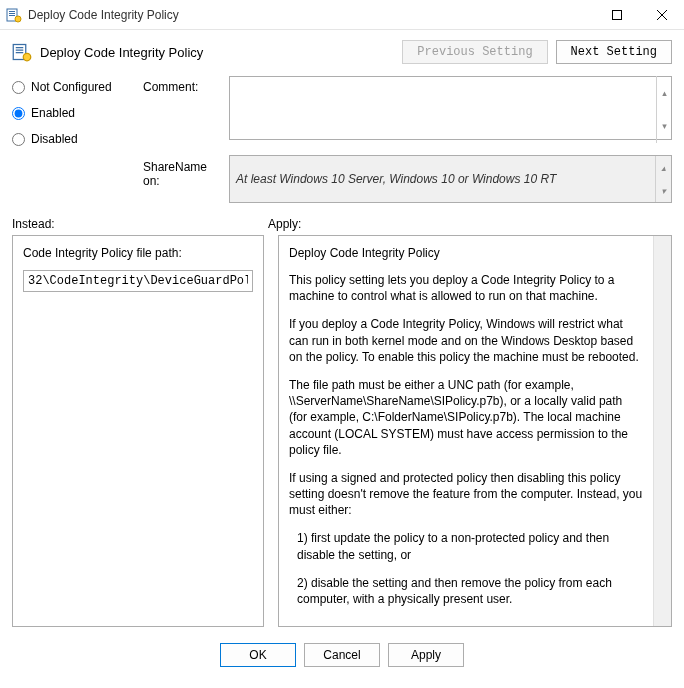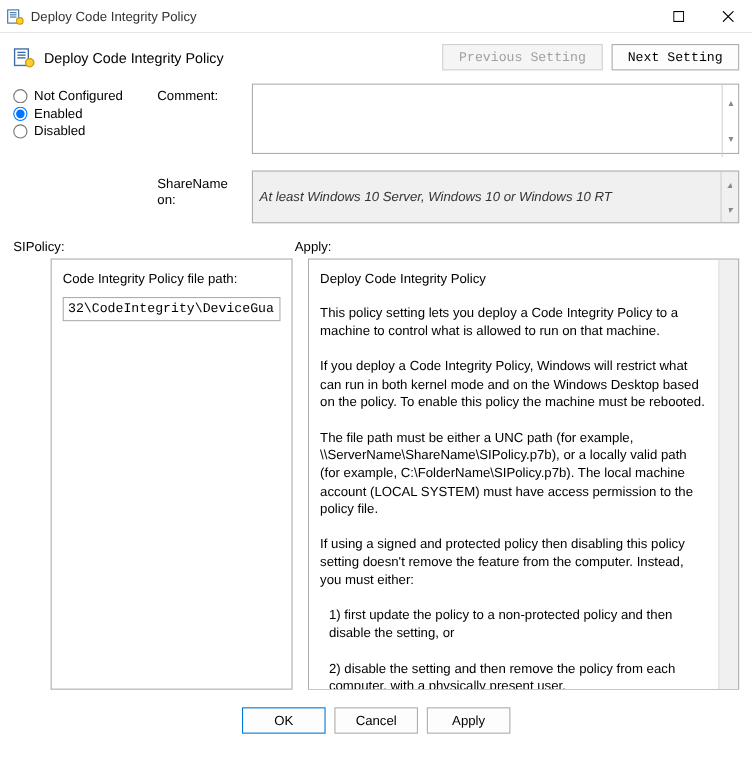--- a/index.html
+++ b/index.html
@@ -43,21 +43,21 @@
   }
   button.flat:disabled { color:#a0a0a0; border-color:#d0d0d0; background:#f5f5f5; }
 
   .upper-grid {
     display:grid;
     grid-template-columns: 125px 80px 1fr;
     padding: 6px 12px 10px 12px;
     column-gap: 6px;
     align-items:start;
   }
-  .radio-col { display:flex; flex-direction:column; gap:2px; padding-top:4px; }
+  .radio-col { display:flex; flex-direction:column; gap:12px; padding-top:4px; }
   .radio-item { display:flex; align-items:center; gap:6px; cursor:pointer; }
   .radio-item input { margin:0; }
   .label-col { display:flex; flex-direction:column; gap:22px; padding-top:4px; }
   .fields-col { display:flex; flex-direction:column; gap:12px; }
   textarea.comment {
     resize:none; width:100%; height:64px;
     border:1px solid #adadad; font-family:inherit; font-size:12px;
     padding:2px 4px;
   }
   .supported-box {
@@ -73,32 +73,32 @@
   .mini-arrows div { flex:1; display:flex; align-items:center; justify-content:center; color:#888; font-size:9px; border-left:1px solid #d0d0d0;}
 
   .mid-labels { display:flex; padding: 4px 12px 4px 12px; }
   .mid-labels .left { width: 256px; }
   .lower { display:flex; padding: 0 12px 8px 12px; gap:14px; align-items:stretch; height: 400px;}
   .panel {
     border:1px solid #adadad;
     background:#fff;
     overflow:auto;
   }
-  .panel.options { width: 220px; padding:10px;margin-left:34px; }
+  .panel.options { width: 252px; padding:10px; }
   .panel.help { flex:1; padding:10px; position:relative;}
   .panel.help::after{
     content:""; position:absolute; right:0; top:0; bottom:0; width:17px; background:#f0f0f0; border-left:1px solid #e0e0e0;
   }
   .panel.help .inner{ padding-right:18px;}
   .opt-label { margin-bottom:10px; }
   input.path {
     width:100%; border:1px solid #adadad; padding:3px 4px; font-family:Liberation Mono, monospace; font-size:12px;
   }
   .help-title { margin-bottom:12px; }
-  .help-body p { margin:16px 0 12px 0; line-height:1.35;}
+  .help-body p { margin:4px 0 12px 0; line-height:1.35;}
   .help-body .indent { padding-left:8px;}
   .footer {
     display:flex; justify-content:center; gap:8px;
     padding: 8px 12px 10px 12px;
   }
   button.dlg {
     min-width:76px; padding:4px 12px;
     background:#fdfdfd; border:1px solid #adadad;
     font-family:inherit; font-size:12px;
   }
@@ -181,21 +181,21 @@
       <span>At least Windows 10 Server, Windows 10 or Windows 10 RT</span>
       <div class="mini-arrows">
           <div>▴</div>
           <div>▾</div>
         </div>
     </div>
   </div>
 </div>
 
 <div class="mid-labels">
-  <span class="left">SIPolicy:</span>
+  <span class="left">Instead:</span>
   <span>Apply:</span>
 </div>
 
 <div class="lower">
   <div class="panel options">
     <div class="opt-label">Code Integrity Policy file path:</div>
     <input class="path" type="text" value="32\CodeIntegrity\DeviceGuardPolicy.bin" style="">
   </div>
   <div class="panel help">
     <div class="inner">

